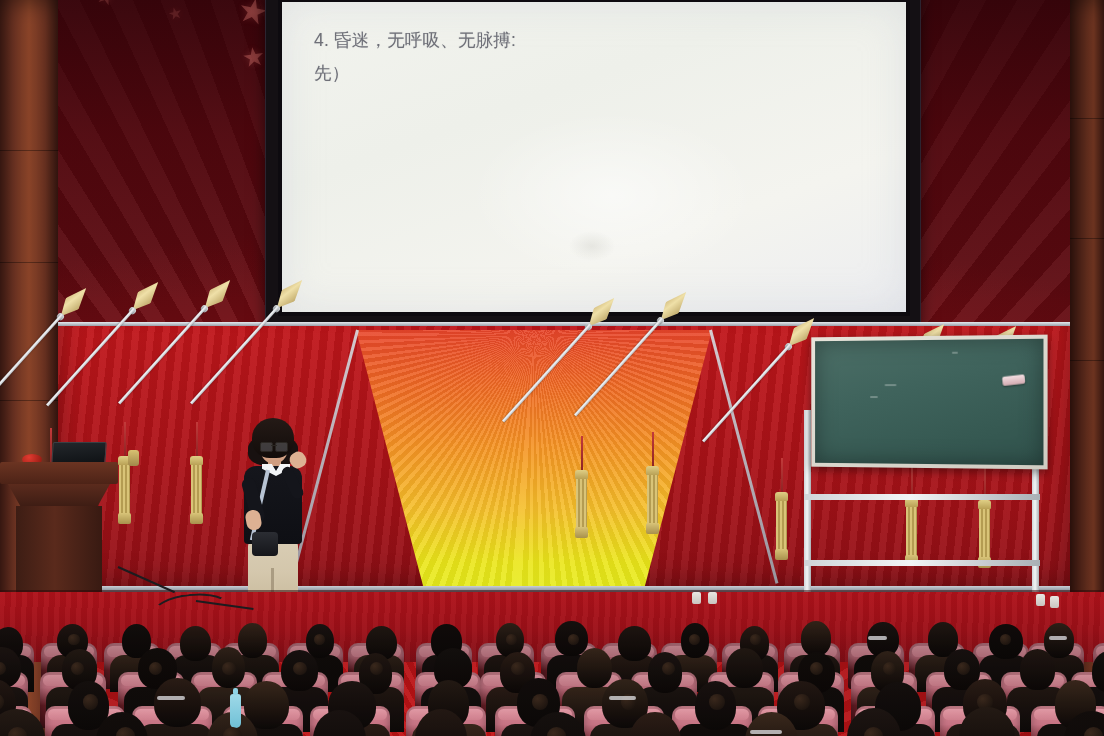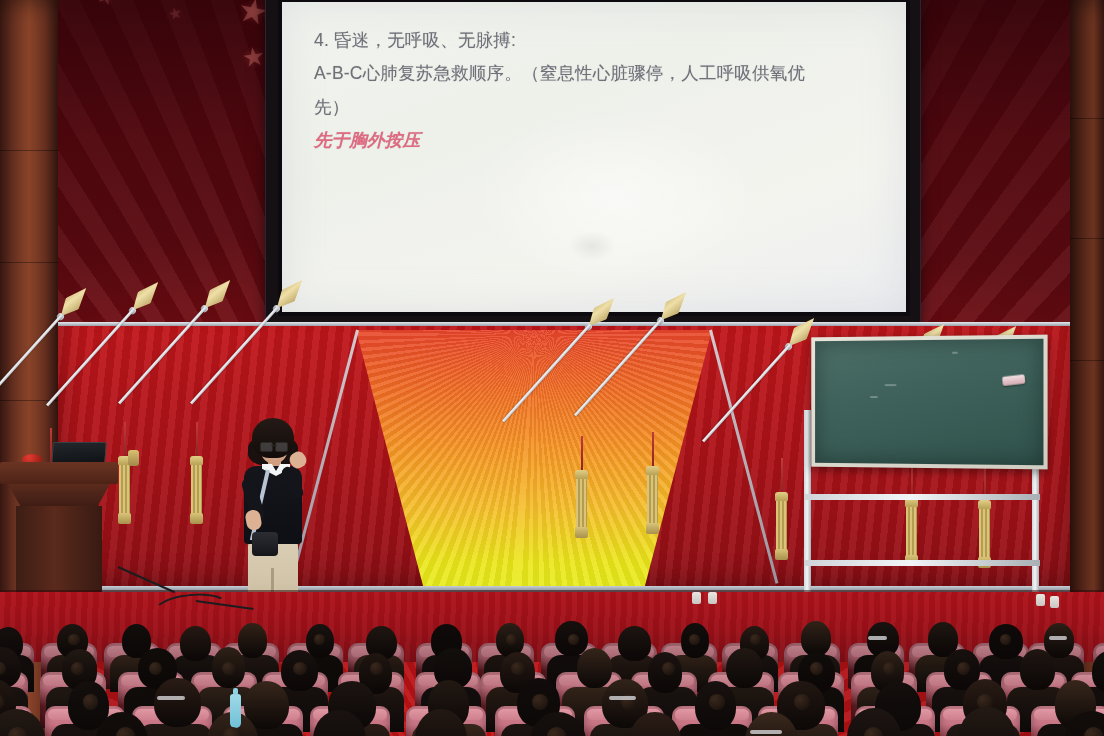--- a/index.html
+++ b/index.html
@@ -229,23 +229,21 @@
     <div class="pil-seam" style="top:360px;"></div>
   </div>
 
   <div class="screen-frame">
     <div class="screen-bezel">
       <div class="screen">
         <div class="screen-glow"></div>
         <div class="screen-smudge"></div>
         <div class="slide" id="slide-body">
             <div class="sl-line"><span>4. 昏迷，无呼吸、无脉搏:</span></div>
-            <div class="sl-line"><span>A-B-C心肺复苏急救顺序。（窒息性心脏骤停，人工呼吸供氧优</span></div>
             <div class="sl-line"><span>先）</span></div>
-            <div class="sl-line red"><span>先于胸外按压</span></div>
           </div>
       </div>
     </div>
   </div>
 
   <div class="backdrop"></div>
   <div class="vpanel"></div>
   <div class="vpanel-edge ve-l"></div>
   <div class="vpanel-edge ve-r"></div>
   <div class="backdrop-top"></div>

